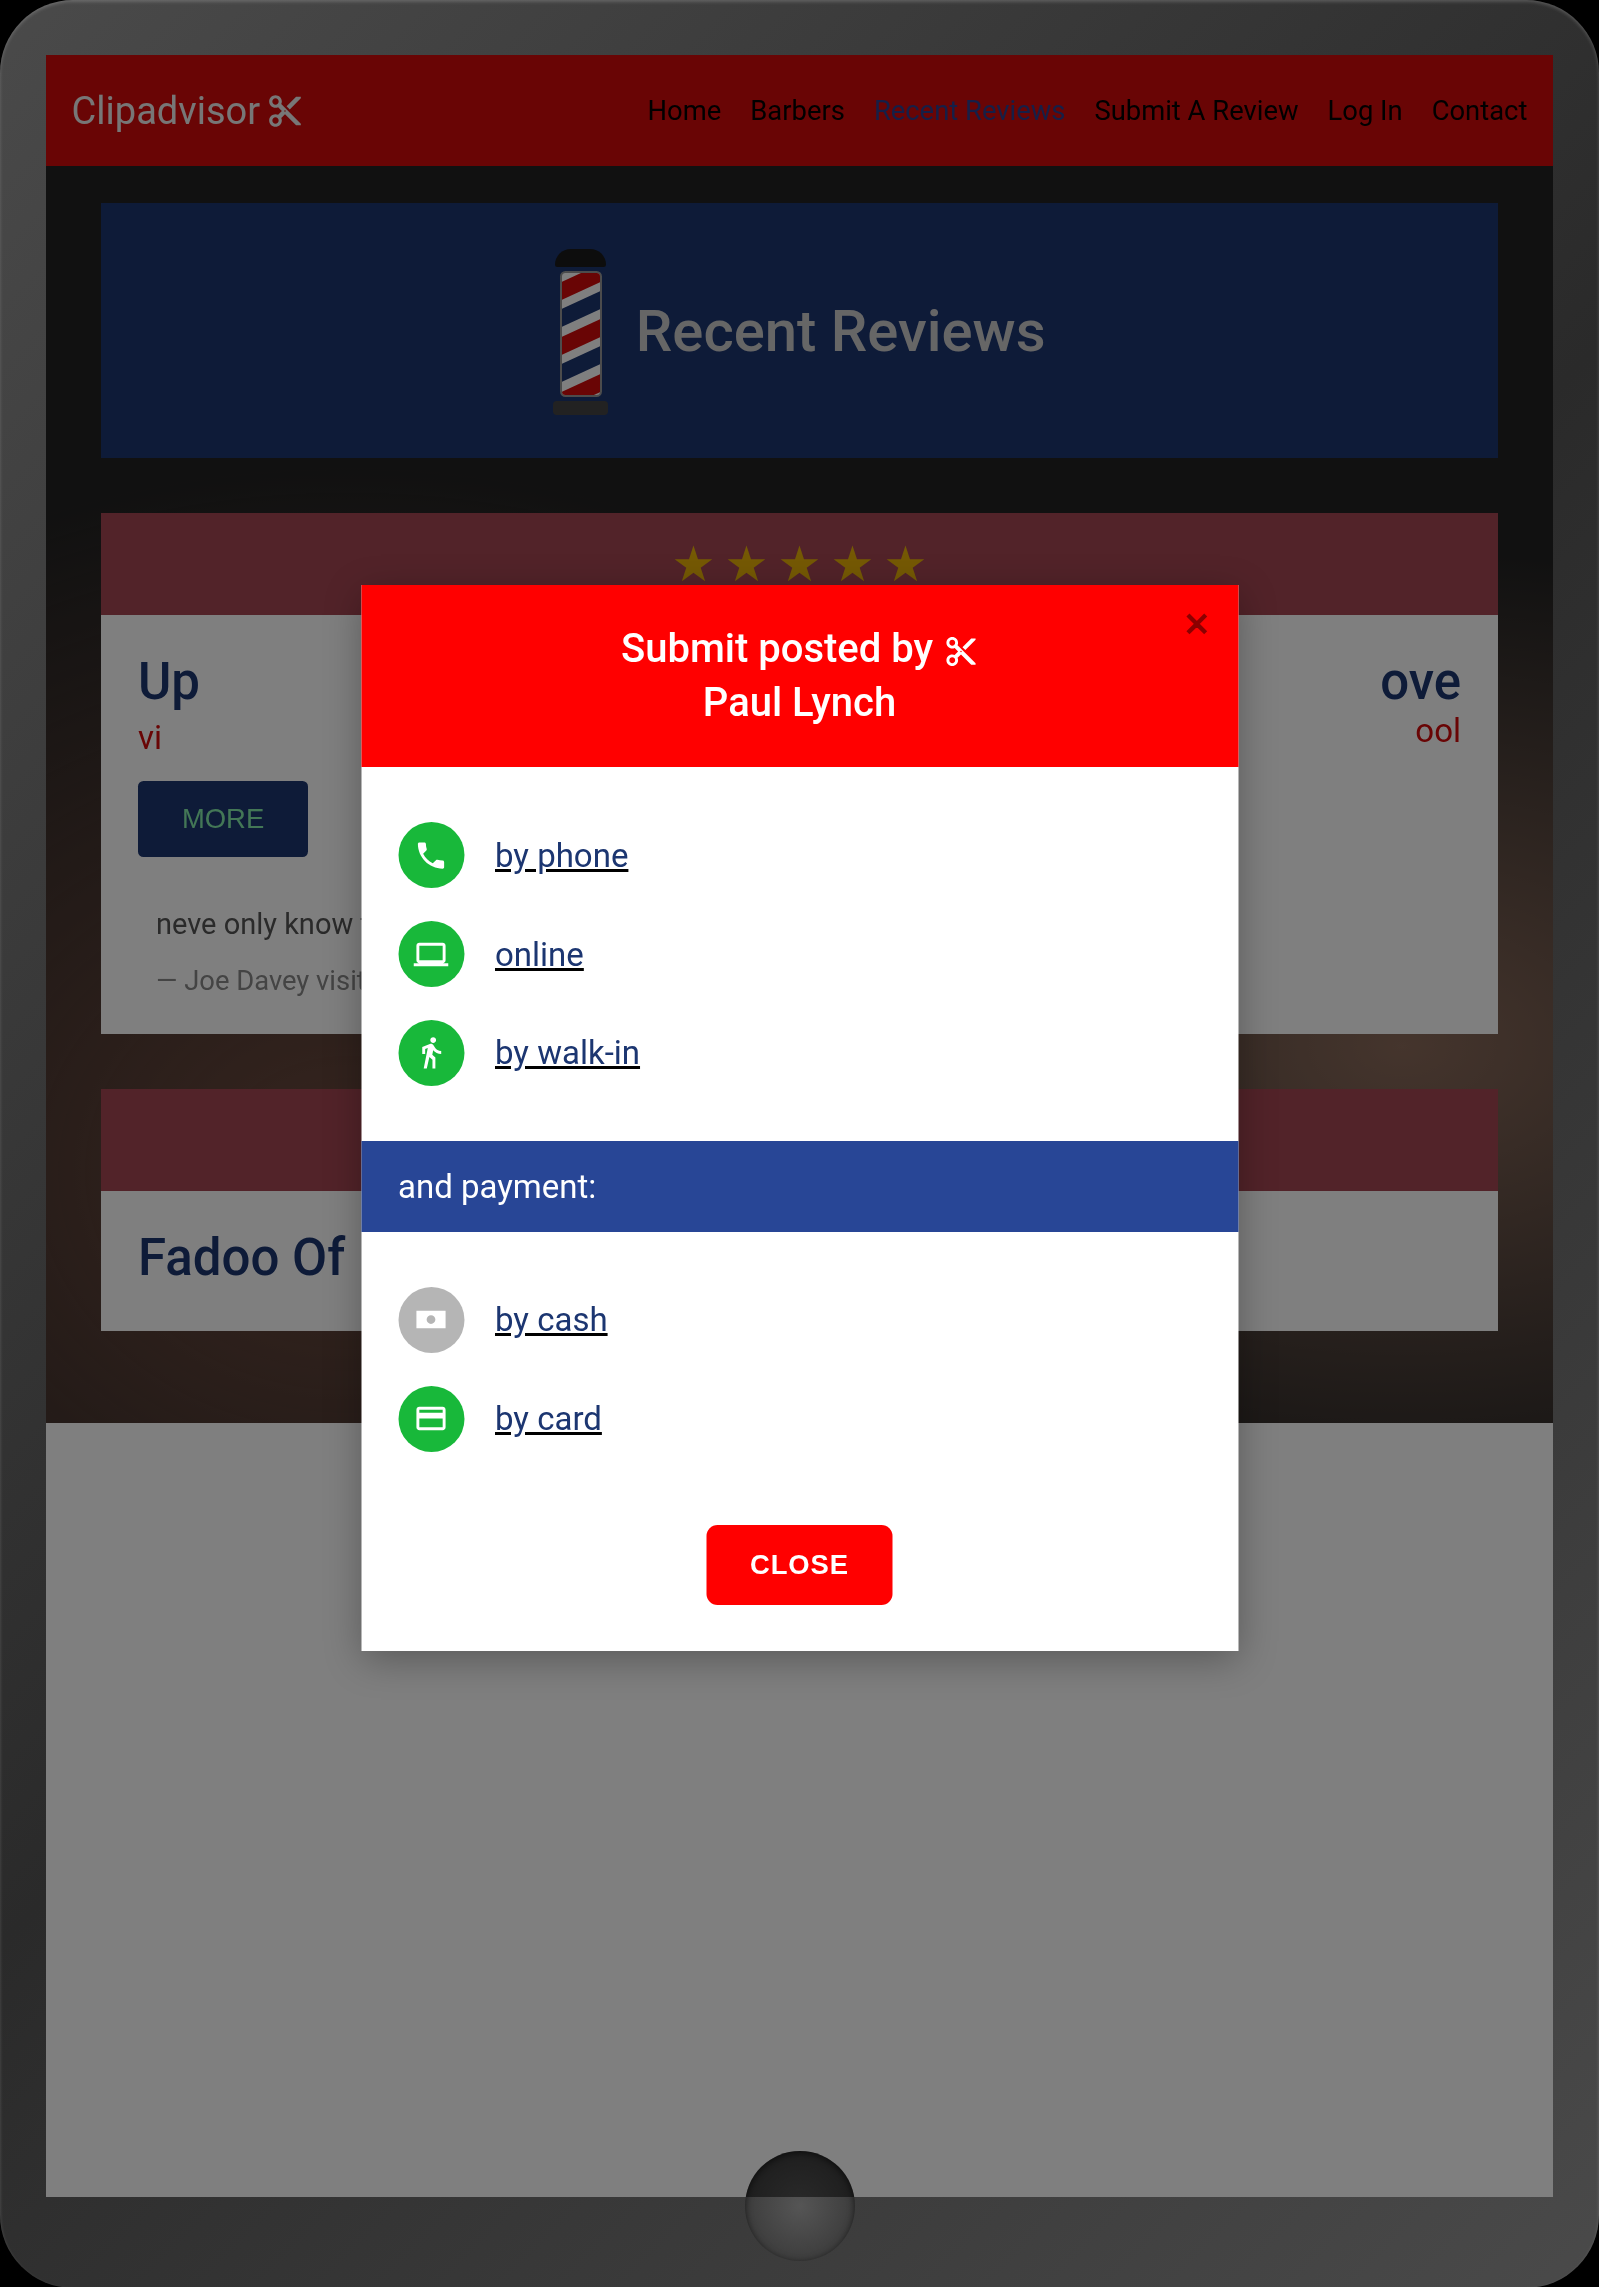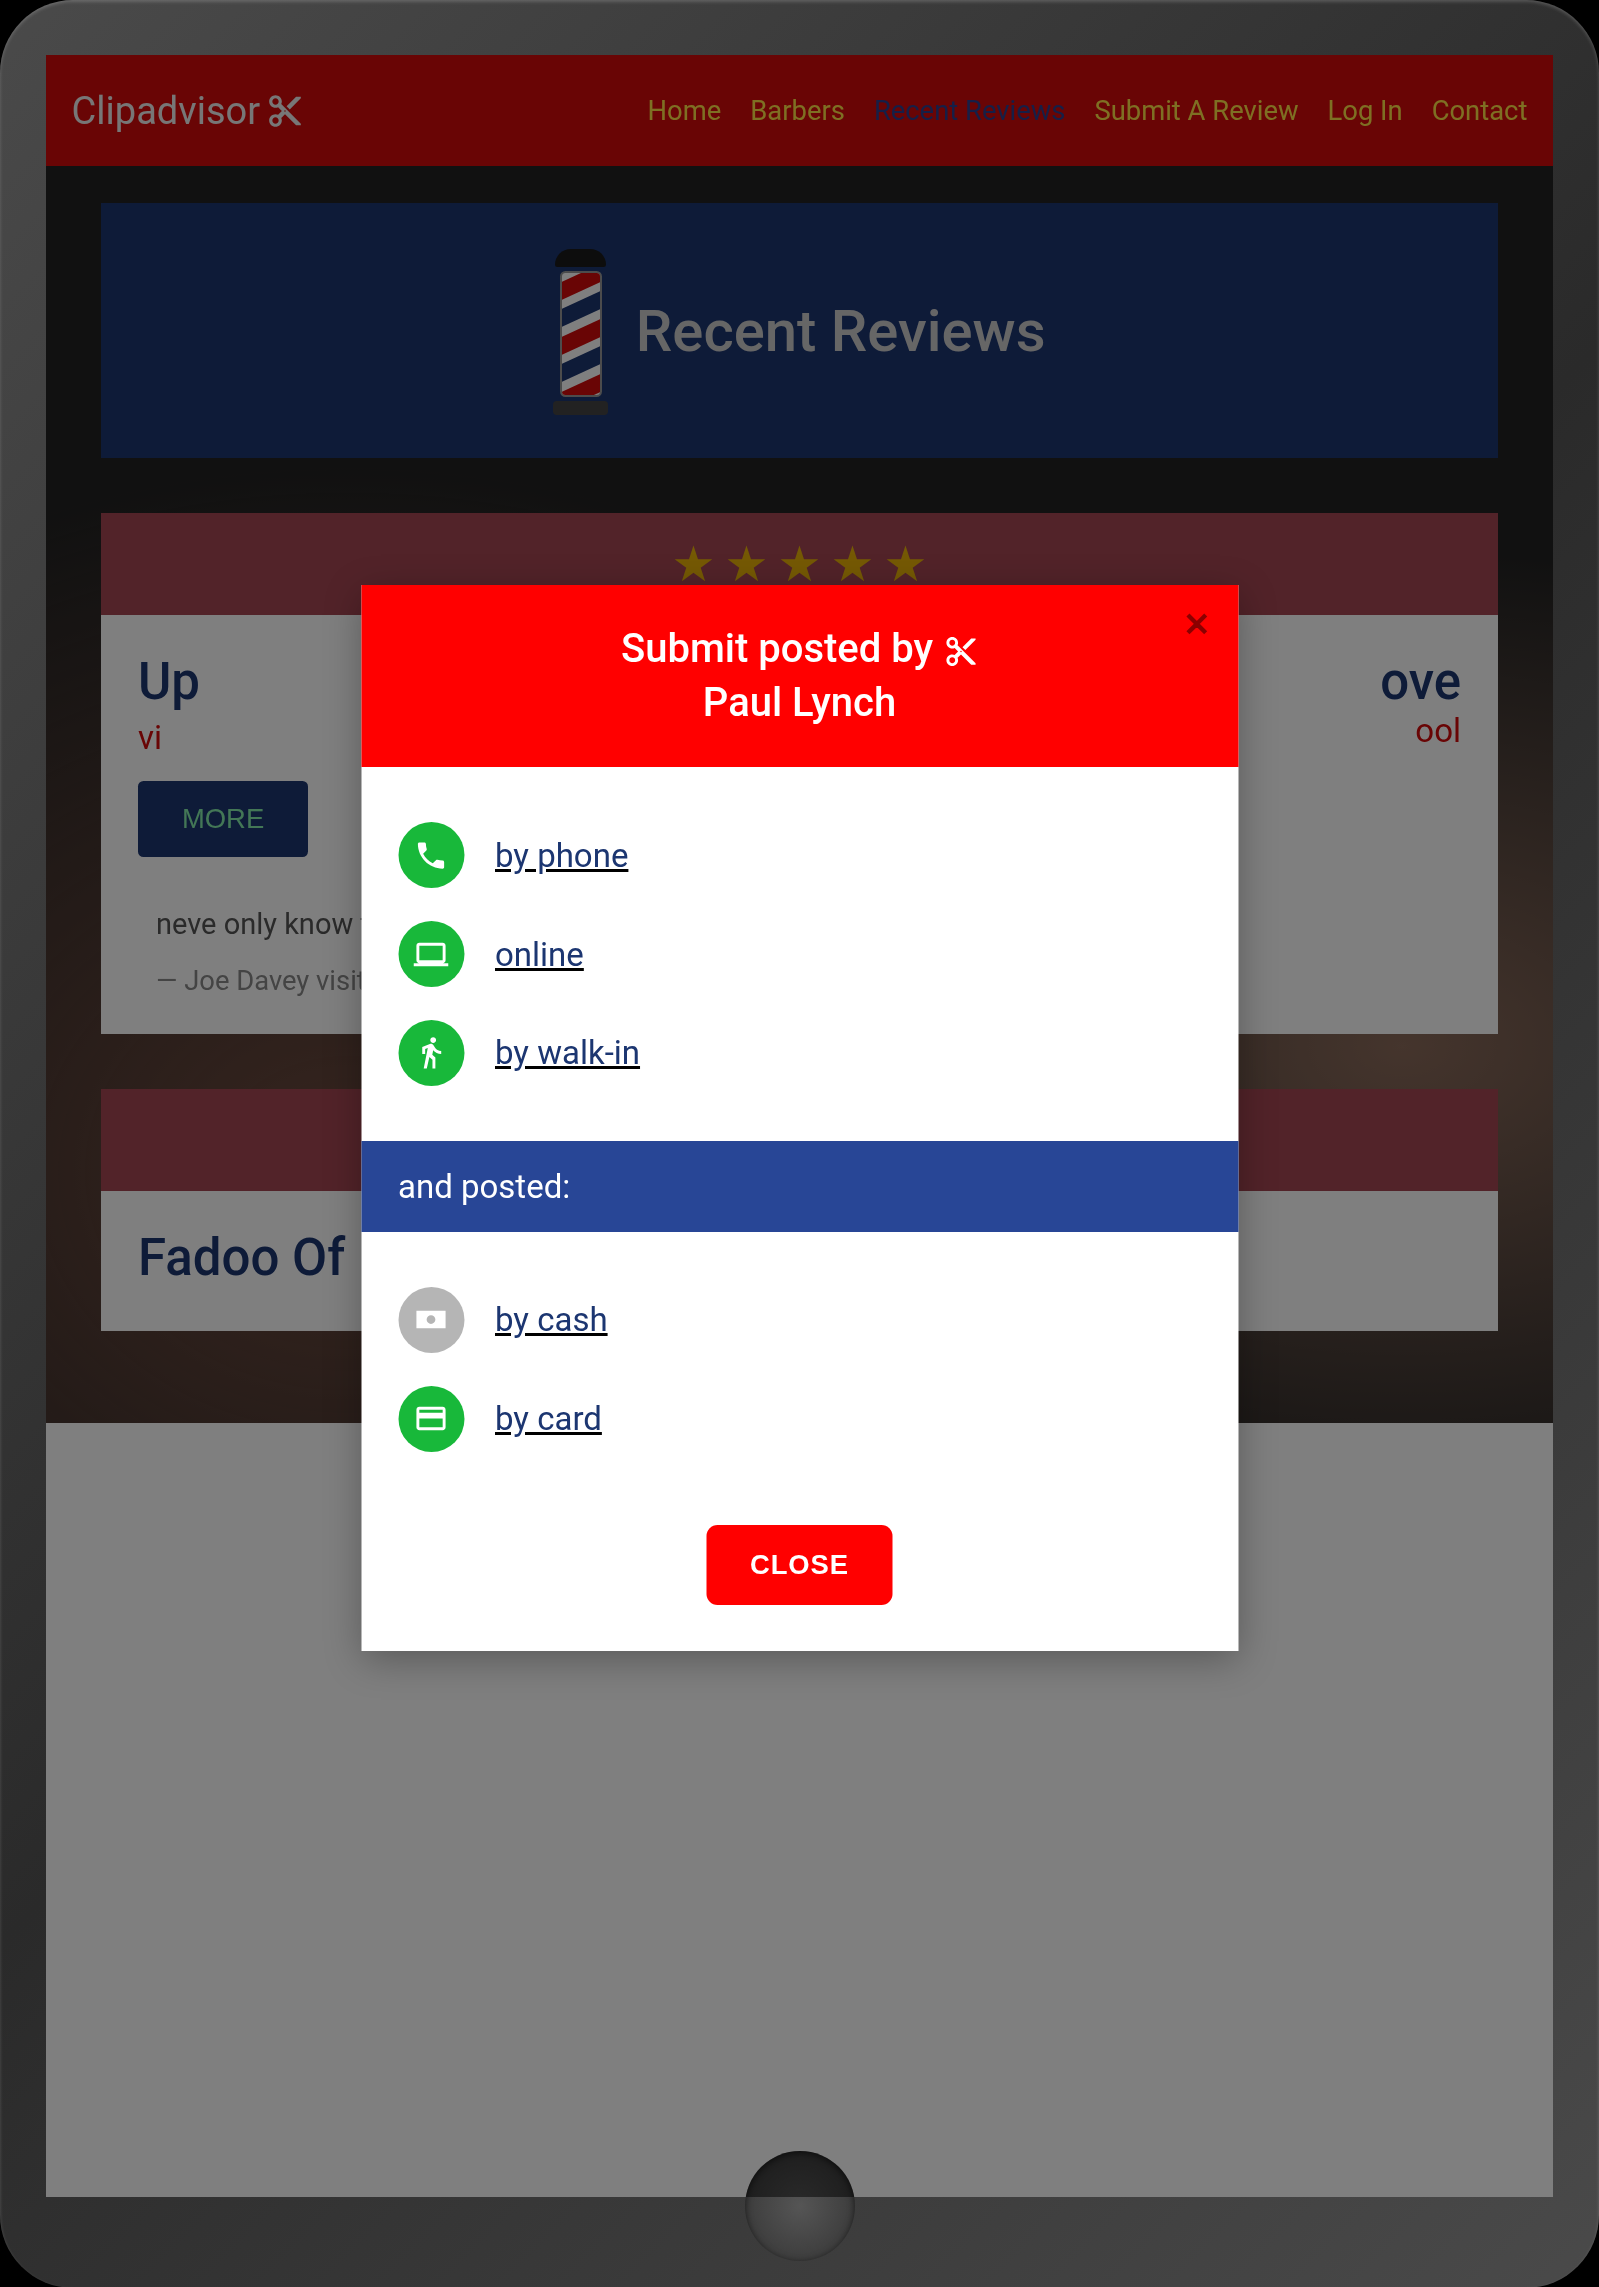--- a/index.html
+++ b/index.html
@@ -9,21 +9,21 @@
 .frame::after { content:''; position:absolute; bottom:27.4px; left:50%; transform:translateX(-50%); width:110px; height:110px; border-radius:50%; background:radial-gradient(circle,#555 0%,#333 100%); box-shadow:inset 0 1.8px 7.3px rgba(0,0,0,.6); }
 .camera { position:absolute; top:110px; left:50%; transform:translateX(-50%); width:37px; height:37px; border-radius:50%; background:#444; border:7.3px solid #555; }
 
 .screen { width:100%; height:100%; background:#fff; position:relative; overflow:hidden; }
 .overlay { position:absolute; inset:0; background:rgba(0,0,0,.5); z-index:50; }
 
 .navbar { background:#d20a0a; display:flex; align-items:center; padding:18.3px 25.6px; height:111px; }
 .logo { color:#eee; font-size:38px; font-weight:400; display:flex; align-items:center; gap:6px; }
 .logo svg { width:38px; height:38px; }
 .nav { margin-left:auto; display:flex; gap:29px; }
-.nav a { color:#fde047; text-decoration:none; font-size:27.4px; font-weight:400; }
+.nav a { color:#000000; text-decoration:none; font-size:27.4px; font-weight:400; }
 .nav a.active { color:#2d3f8e; }
 
 .content { background:#222; padding:37px 55px; background-image:radial-gradient(ellipse at 20% 80%,#6d4a3e 0%,transparent 50%),radial-gradient(ellipse at 90% 70%,#8a6a5a 0%,transparent 40%); }
 
 .banner { background:#1c3671; padding:46px 37px; display:flex; align-items:center; justify-content:center; gap:27.4px; margin-bottom:55px; }
 .banner h1 { color:#ccc; font-size:58px; font-weight:500; }
 .pole { width:55px; height:163px; position:relative; }
 .pole-cap { width:51px; height:18.3px; background:#1a1a1a; border-radius:25.6px 25.6px 3.7px 3.7px; margin:0 auto; }
 .pole-body { width:42px; height:126px; margin:3.7px auto 0; background:#fff; overflow:hidden; border-radius:5.5px; border:2.7px solid #999; }
 .pole-stripe { height:18.3px; transform:skewY(-25deg); margin-bottom:9.1px; }
@@ -177,21 +177,21 @@
     </div>
     <div class="m-item">
       <div class="m-icon g">
               <svg viewBox="0 0 24 24" fill="#fff">
                 <path d="M13.5 5.5c1.1 0 2-.9 2-2s-.9-2-2-2-2 .9-2 2 .9 2 2 2zM9.8 8.9L7 23h2.1l1.8-8 2.1 2v6h2v-7.5l-2.1-2 .6-3C14.8 12 16.8 13 19 13v-2c-1.9 0-3.5-1-4.3-2.4l-1-1.6c-.4-.6-1-1-1.7-1-.3 0-.5.1-.8.1L6 8.3V13h2V9.6l1.8-.7"></path>
               </svg>
             </div>
       <span>by walk-in</span>
     </div>
   </div>
-  <div class="m-sub">and posted:</div>
+  <div class="m-sub">and payment:</div>
   <div class="m-list">
     <div class="m-item">
       <div class="m-icon gr">
               <svg viewBox="0 0 24 24" fill="#fff">
                 <path d="M2 6h20v12H2z M12 9a3 3 0 100 6 3 3 0 000-6z"></path>
               </svg>
             </div>
       <span>by cash</span>
     </div>
     <div class="m-item">

